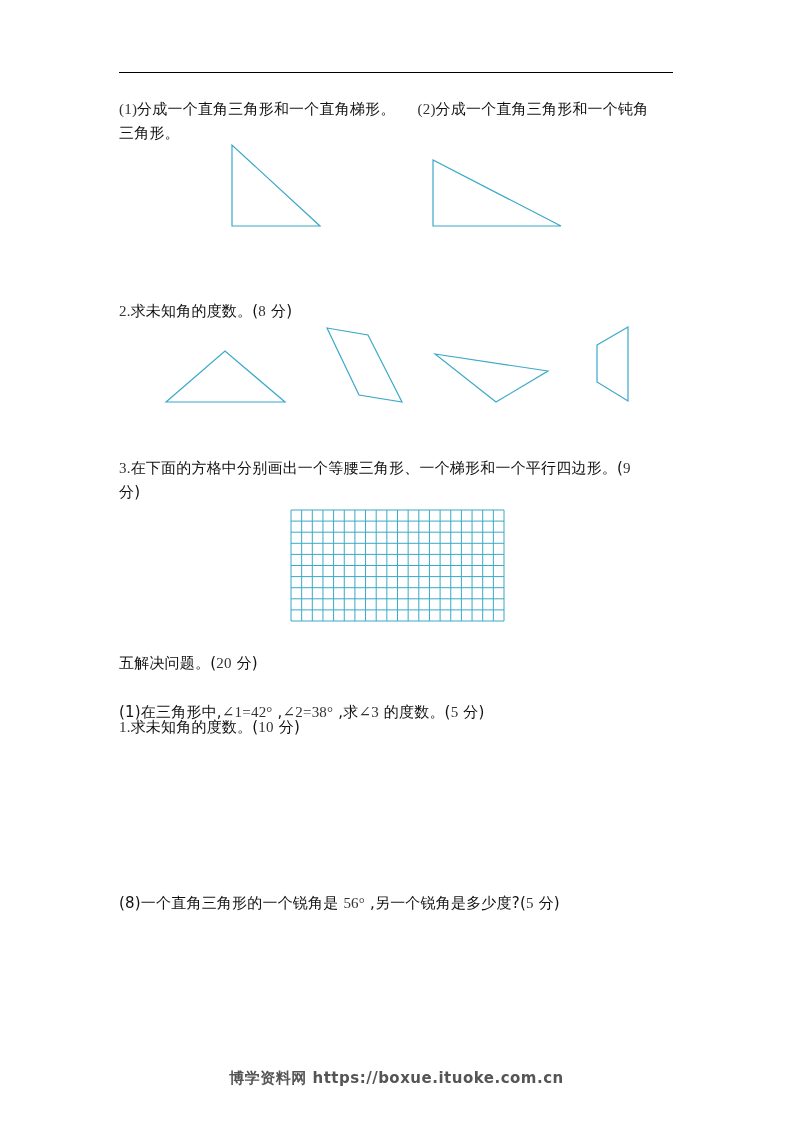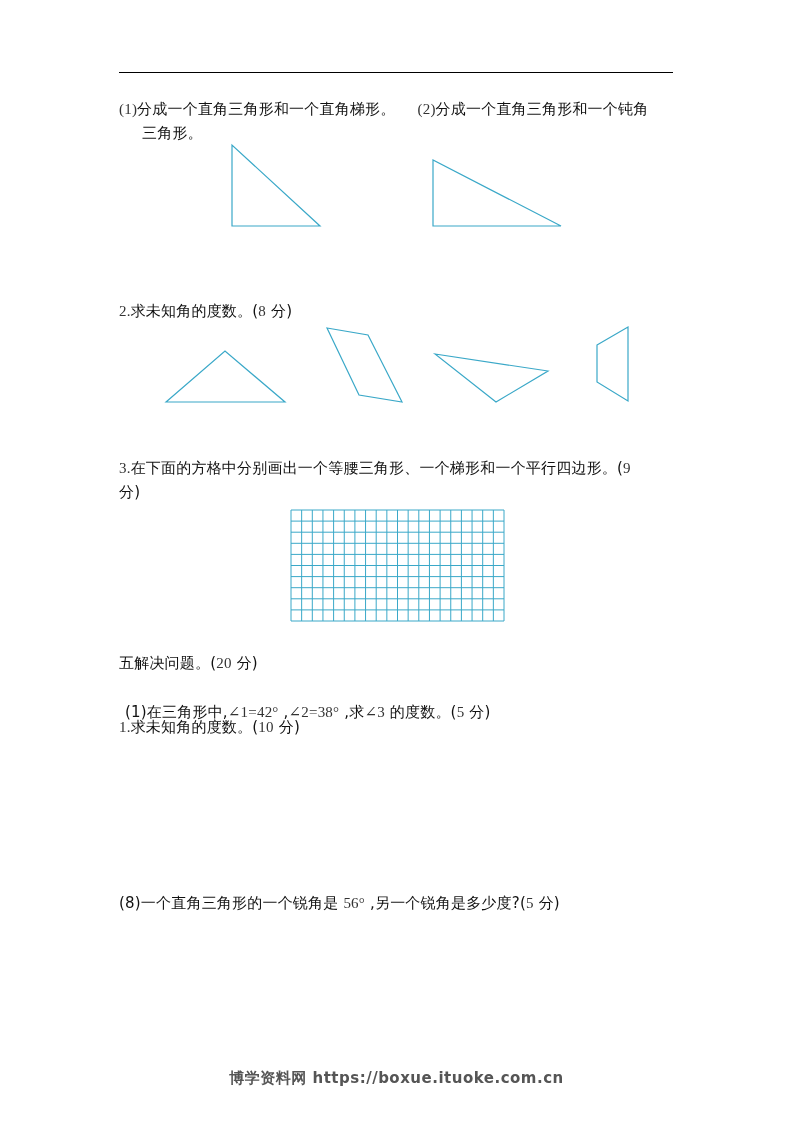--- a/index.html
+++ b/index.html
@@ -14,21 +14,21 @@
   .grid-wrap { position:absolute; left:290px; top:509px; }
 </style>
 </head>
 <body>
 
 <div class="rule"></div>
 
 <div class="txt" style="top:98px;">
   <span class="num">(1)</span><span>分成一个直角三角形和一个直角梯形。</span><span style="display:inline-block;width:22px;"></span><span class="num">(2)</span><span>分成一个直角三角形和一个钝角</span>
 </div>
-<div class="txt" style="top:122px;margin-left:23px;">三角形。</div>
+<div class="txt" style="top:122px;">三角形。</div>
 
 <div class="txt" style="top:300px;">
   <span class="num">2.</span><span>求未知角的度数。(</span><span class="num">8</span><span> 分)</span>
 </div>
 
 <div class="txt" style="top:457px;text-align:center;">
   <span class="num">3.</span><span>在下面的方格中分别画出一个等腰三角形、一个梯形和一个平行四边形。(</span><span class="num">9</span>
 </div>
 <div class="txt" style="top:481px;">分)</div>
 
@@ -79,20 +79,20 @@
       <line y1="112" y2="112" x1="1" x2="214" stroke="#3aa8c8" stroke-width="1"></line>
     </svg>
 </div>
 
 <div class="txt" style="top:652px;">
   <span>五解决问题。(</span><span class="num">20</span><span> 分)</span>
 </div>
 <div class="txt" style="top:676px;margin-top:40px;">
   <span class="num">1.</span><span>求未知角的度数。(</span><span class="num">10</span><span> 分)</span>
 </div>
-<div class="txt" style="top:701px;margin-left:6px;">
+<div class="txt" style="top:701px;">
   <span>(1)在三角形中,</span><span class="num">∠1=42°</span><span> ,</span><span class="num">∠2=38°</span><span> ,求</span><span class="num">∠3</span><span> 的度数。(</span><span class="num">5</span><span> 分)</span>
 </div>
 <div class="txt" style="top:892px;">
   <span>(8)一个直角三角形的一个锐角是 </span><span class="num">56°</span><span> ,另一个锐角是多少度?(</span><span class="num">5</span><span> 分)</span>
 </div>
 
 <div class="footer">博学资料网 https://boxue.ituoke.com.cn</div>
 
 </body></html>

